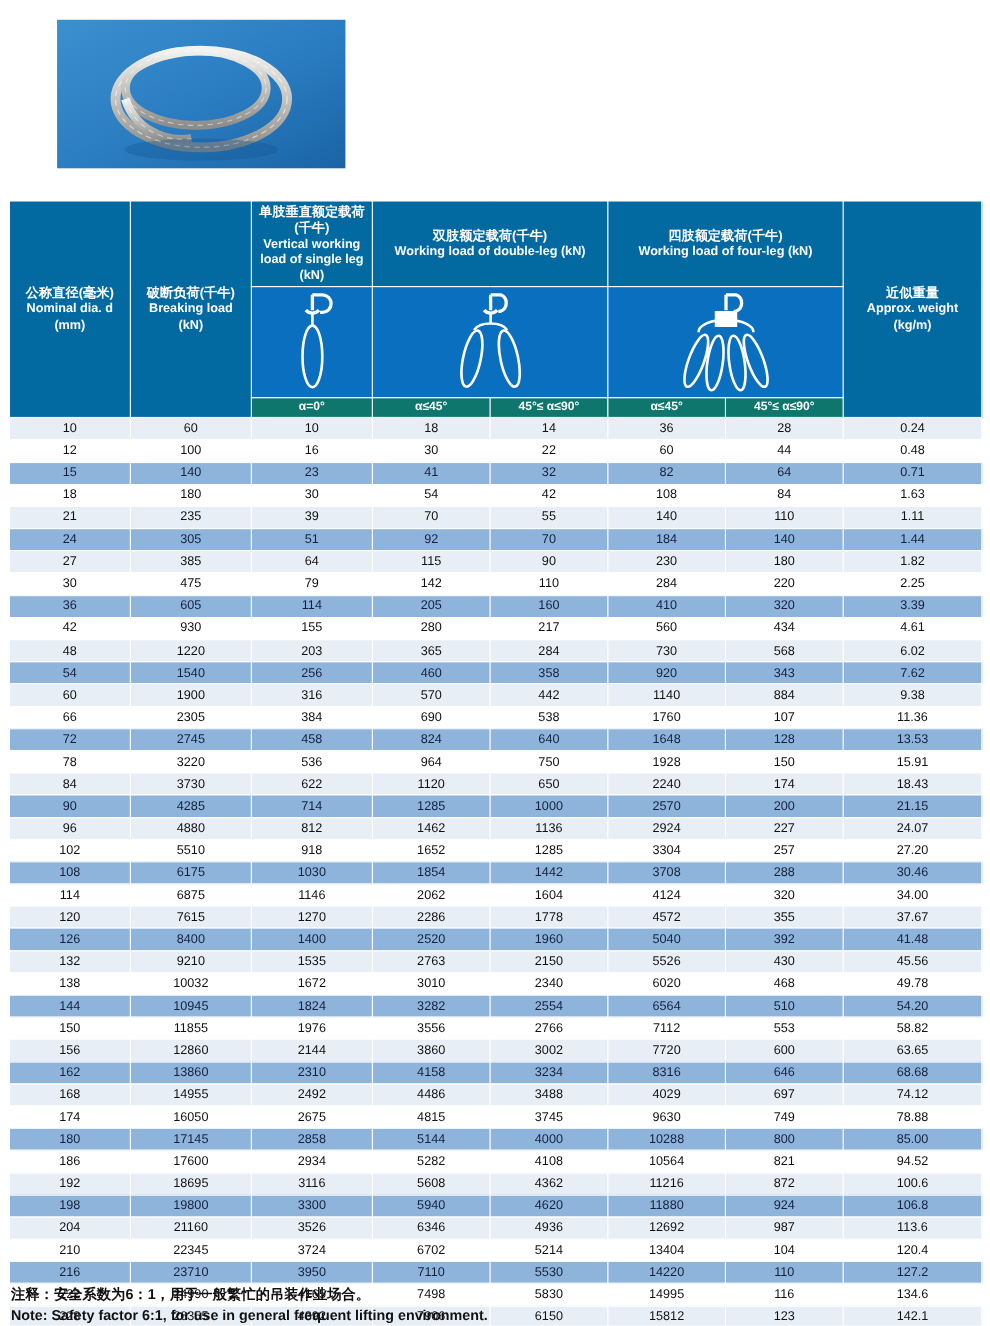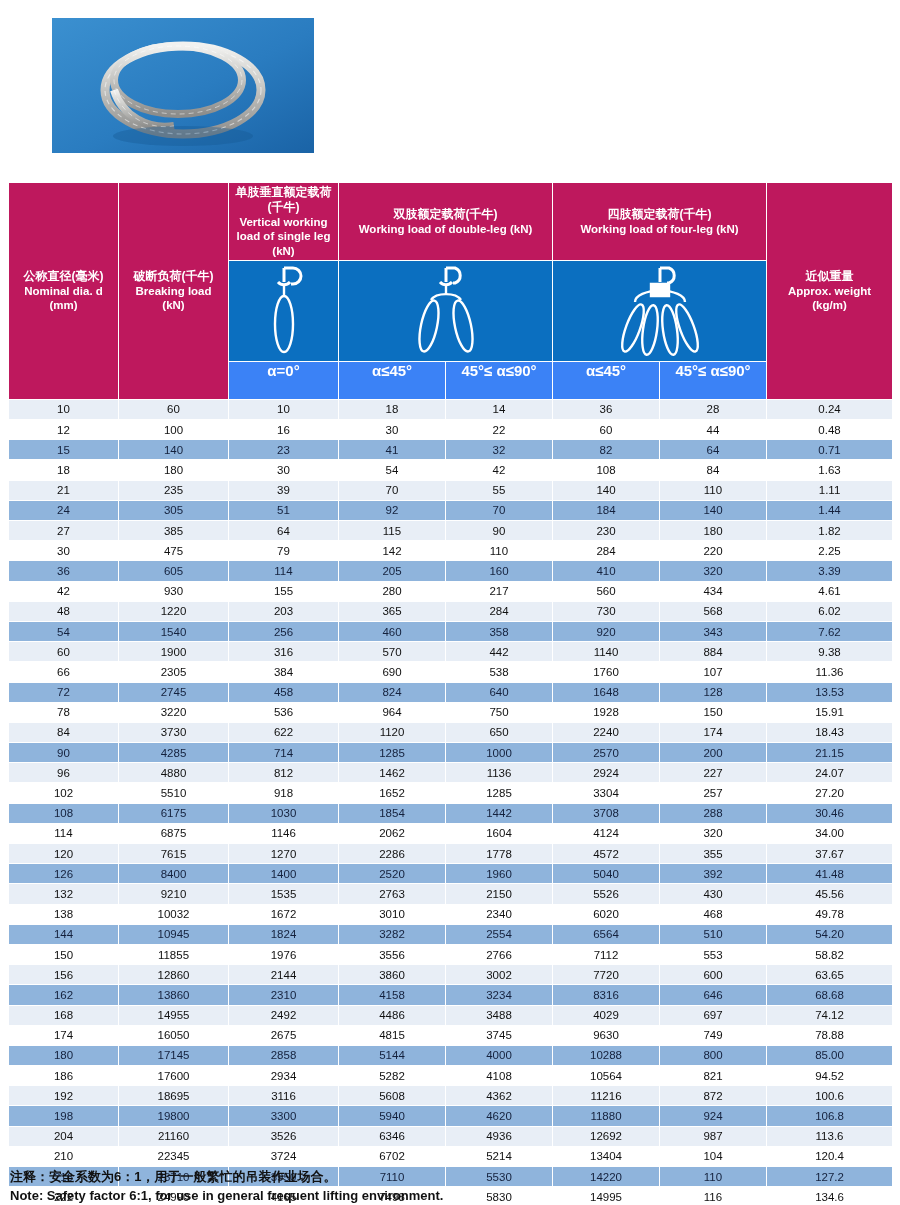--- a/index.html
+++ b/index.html
@@ -17,30 +17,30 @@
     background:linear-gradient(135deg,#2b7fc4 0%,#2f86cb 35%,#1f6fb2 100%);
     overflow:hidden;
   }
   .photo svg{display:block;}
 
   
   .tbl-wrap{position:absolute;left:8px;top:182px;width:884px;}
   table{border-collapse:collapse;width:884px;table-layout:fixed;}
   th,td{border:1px solid #ffffff;}
   thead th{
-    background:#be185d;color:#ffffff;text-align:center;vertical-align:middle;
+    background:#0369a1;color:#ffffff;text-align:center;vertical-align:middle;
     font-size:11.5px;line-height:1.25;padding:2px 2px;
   }
   thead th.grp{height:62px;font-size:12px;}
   thead th.side{height:186px;font-size:12px;}
   .cn{display:block;font-size:12px;}
   .en{display:block;font-size:11.5px;}
 
   .pictorow th{height:100px;background:#0b6fc0;padding:0;}
-  .angle-row th{height:17px;background:#3b82f6;font-size:15px;padding:0 0 18px 0;}
+  .angle-row th{height:17px;background:#0f766e;font-size:11px;padding:0 0 0 0;}
 
   tbody td{
     text-align:center;font-size:11.5px;color:#111;height:19.2px;padding:0;
     border:1px solid #ffffff;
   }
   tbody tr.odd td{background:#e8eef6;}
   tbody tr.even td{background:#ffffff;}
   tbody tr.hl td{background:#8fb4dc;color:#14213d;}
 
   

